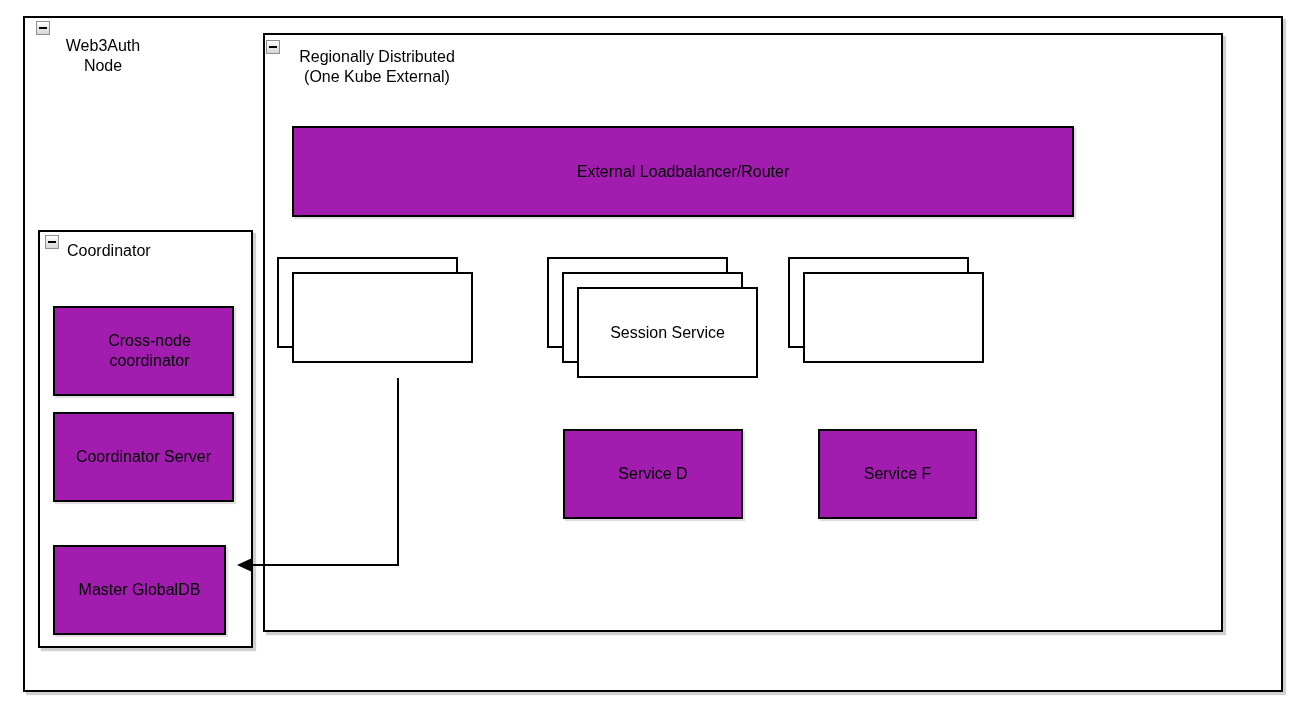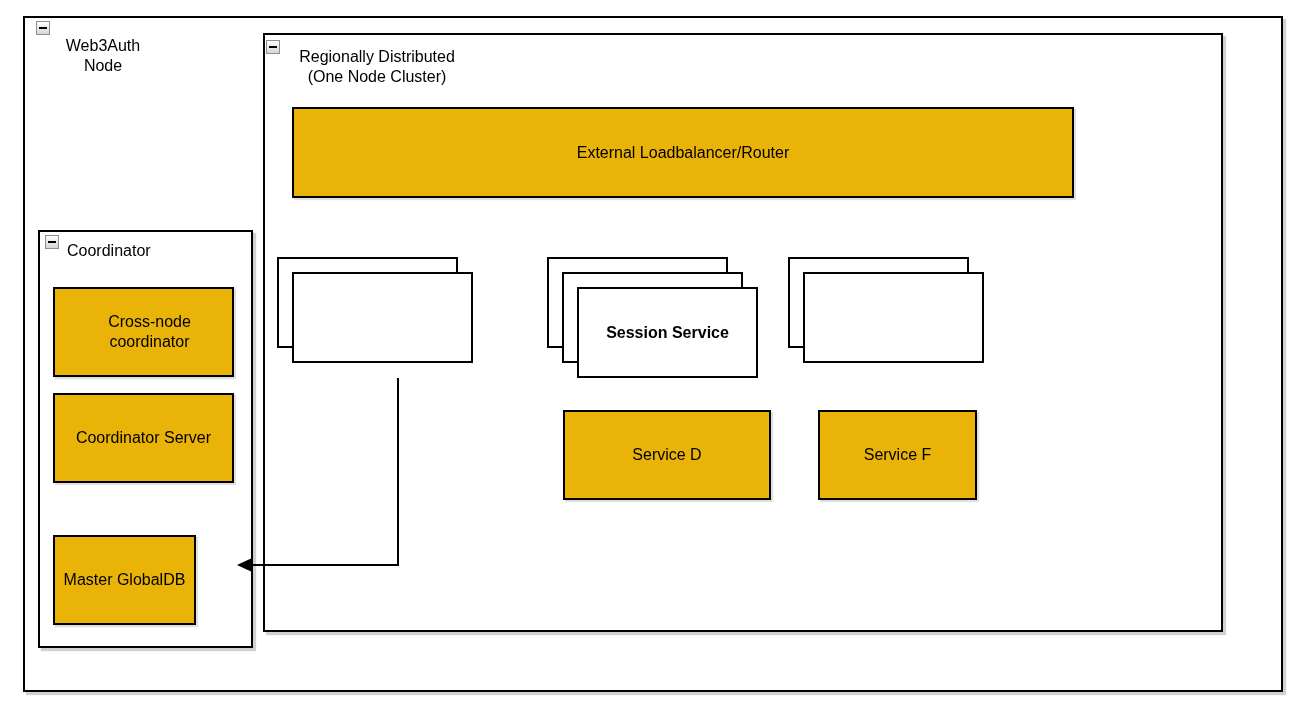--- a/index.html
+++ b/index.html
@@ -22,28 +22,29 @@
     position: absolute;
     border: 2px solid #000000;
     background: #ffffff;
   }
   .group.shadowed { box-shadow: 3px 3px 1px rgba(0,0,0,0.18); }
 
   
   .node {
     position: absolute;
     border: 2px solid #000000;
-    background: #eab308;
+    background: #a21caf;
     display: flex;
     align-items: center;
     justify-content: center;
     text-align: center;
     white-space: pre-line;
     box-shadow: 2px 2px 1px rgba(0,0,0,0.12);
     line-height: 20px;
+    margin-top: 19px;
   }
 
   
   .stack { position: absolute; }
   .stack-box {
     position: absolute;
     width: 181px;
     height: 91px;
     border: 2px solid #000000;
     background: #ffffff;
@@ -104,45 +105,45 @@
   <div class="group shadowed" style="left:23px; top:16px; width:1260px; height:676px;">
 
     <span class="collapse-icon" style="left:11px; top:3px;"></span>
     <div class="group-label centered" style="left:30px; top:18px; width:80px;margin-left:8px;">Web3Auth
 Node</div>
 
     <div class="group shadowed" style="left:238px; top:15px; width:960px; height:599px;">
 
       <span class="collapse-icon" style="left:1px; top:5px;"></span>
       <div class="group-label centered" style="left:29px; top:12px; width:166px;">Regionally Distributed
-(One Node Cluster)</div>
+(One Kube External)</div>
 
       <div class="node" style="left:27px; top:72px; width:782px; height:91px;">
         <span>External Loadbalancer/Router</span>
       </div>
 
       <div class="stack" style="left:12px; top:222px; width:211px; height:121px;">
         <div class="stack-box b0"></div>
         <div class="stack-box b1"></div>
       </div>
 
-      <div class="stack" style="left:282px; top:222px; width:211px; height:121px;font-weight:bold;">
+      <div class="stack" style="left:282px; top:222px; width:211px; height:121px;">
         <div class="stack-box b0"></div>
         <div class="stack-box b1"></div>
         <div class="stack-box b2">
           <span>Session Service</span>
         </div>
       </div>
 
       <div class="stack" style="left:523px; top:222px; width:211px; height:121px;">
         <div class="stack-box b0"></div>
         <div class="stack-box b1"></div>
       </div>
 
-      <div class="node" style="left:298px; top:375px; width:208px; height:90px;">
+      <div class="node" style="left:298px; top:375px; width:180px; height:90px;">
         <span>Service D</span>
       </div>
 
       <div class="node" style="left:553px; top:375px; width:159px; height:90px;">
         <span>Service F</span>
       </div>
     </div>
 
     <div class="group shadowed" style="left:13px; top:212px; width:215px; height:418px;">
 
@@ -151,21 +152,21 @@
 
       <div class="node" style="left:13px; top:55px; width:181px; height:90px;padding-left:12px;">
         <span>Cross-node
 coordinator</span>
       </div>
 
       <div class="node" style="left:13px; top:161px; width:181px; height:90px;">
         <span>Coordinator Server</span>
       </div>
 
-      <div class="node" style="left:13px; top:303px; width:143px; height:90px;">
+      <div class="node" style="left:13px; top:294px; width:173px; height:90px;">
         <span>Master GlobalDB</span>
       </div>
     </div>
   </div>
 
   <svg class="edge-layer" viewBox="0 0 1302 708" xmlns="http://www.w3.org/2000/svg">
     <polyline points="398,378 398,565 249,565" fill="none" stroke="#000000" stroke-width="2"></polyline>
     <polygon points="237,565 251,558.5 251,571.5" fill="#000000" stroke="none"></polygon>
   </svg>
 

